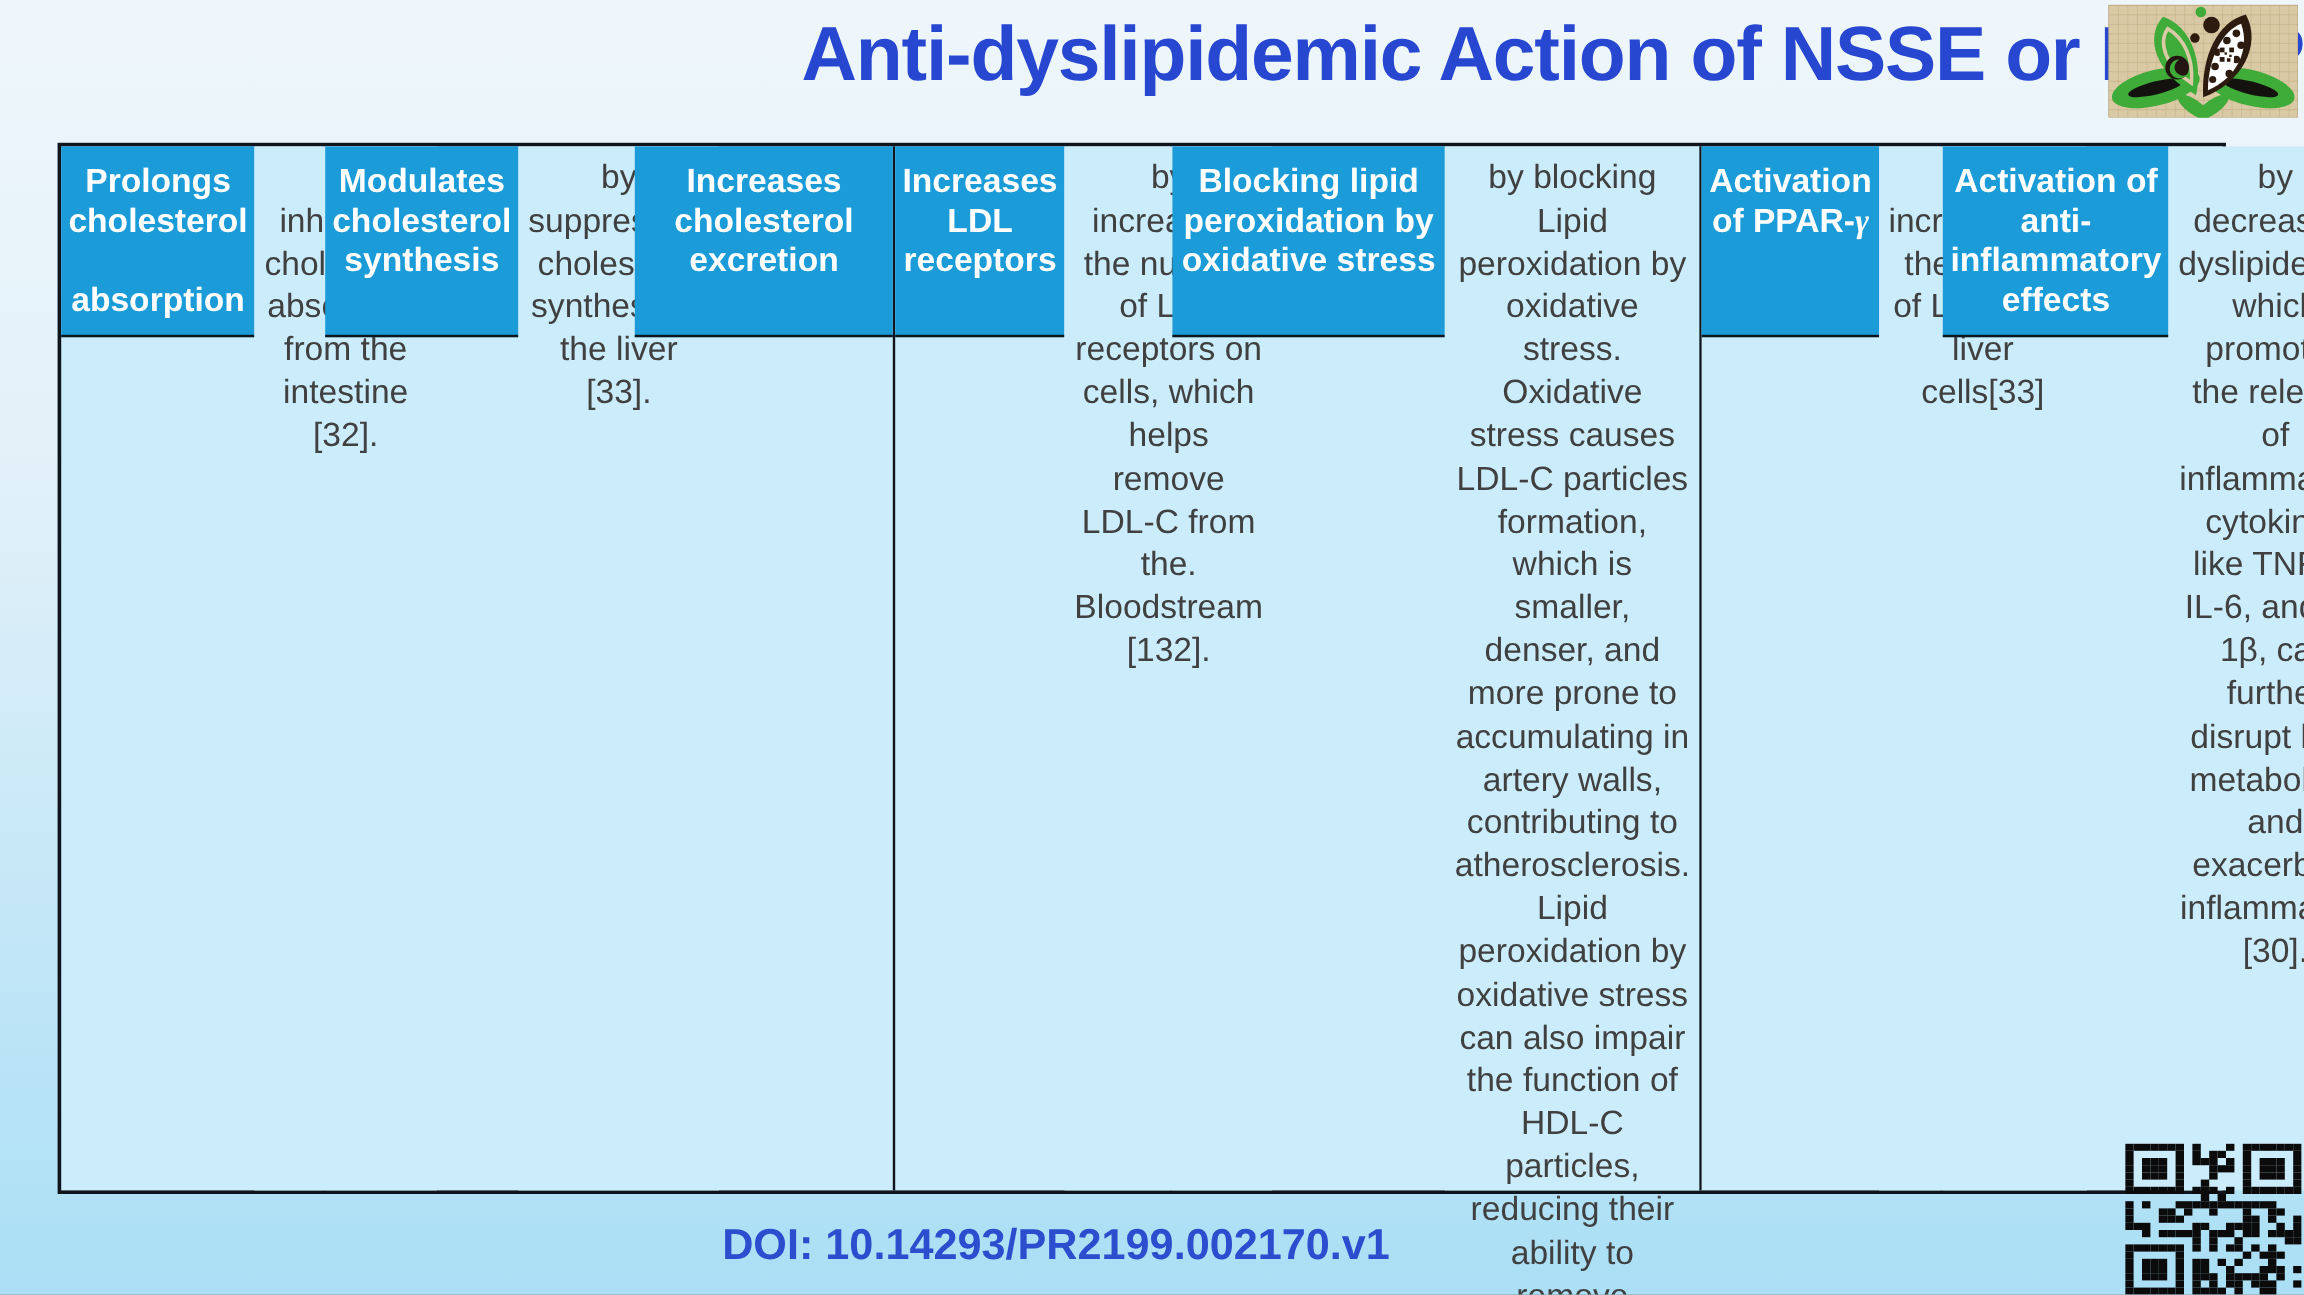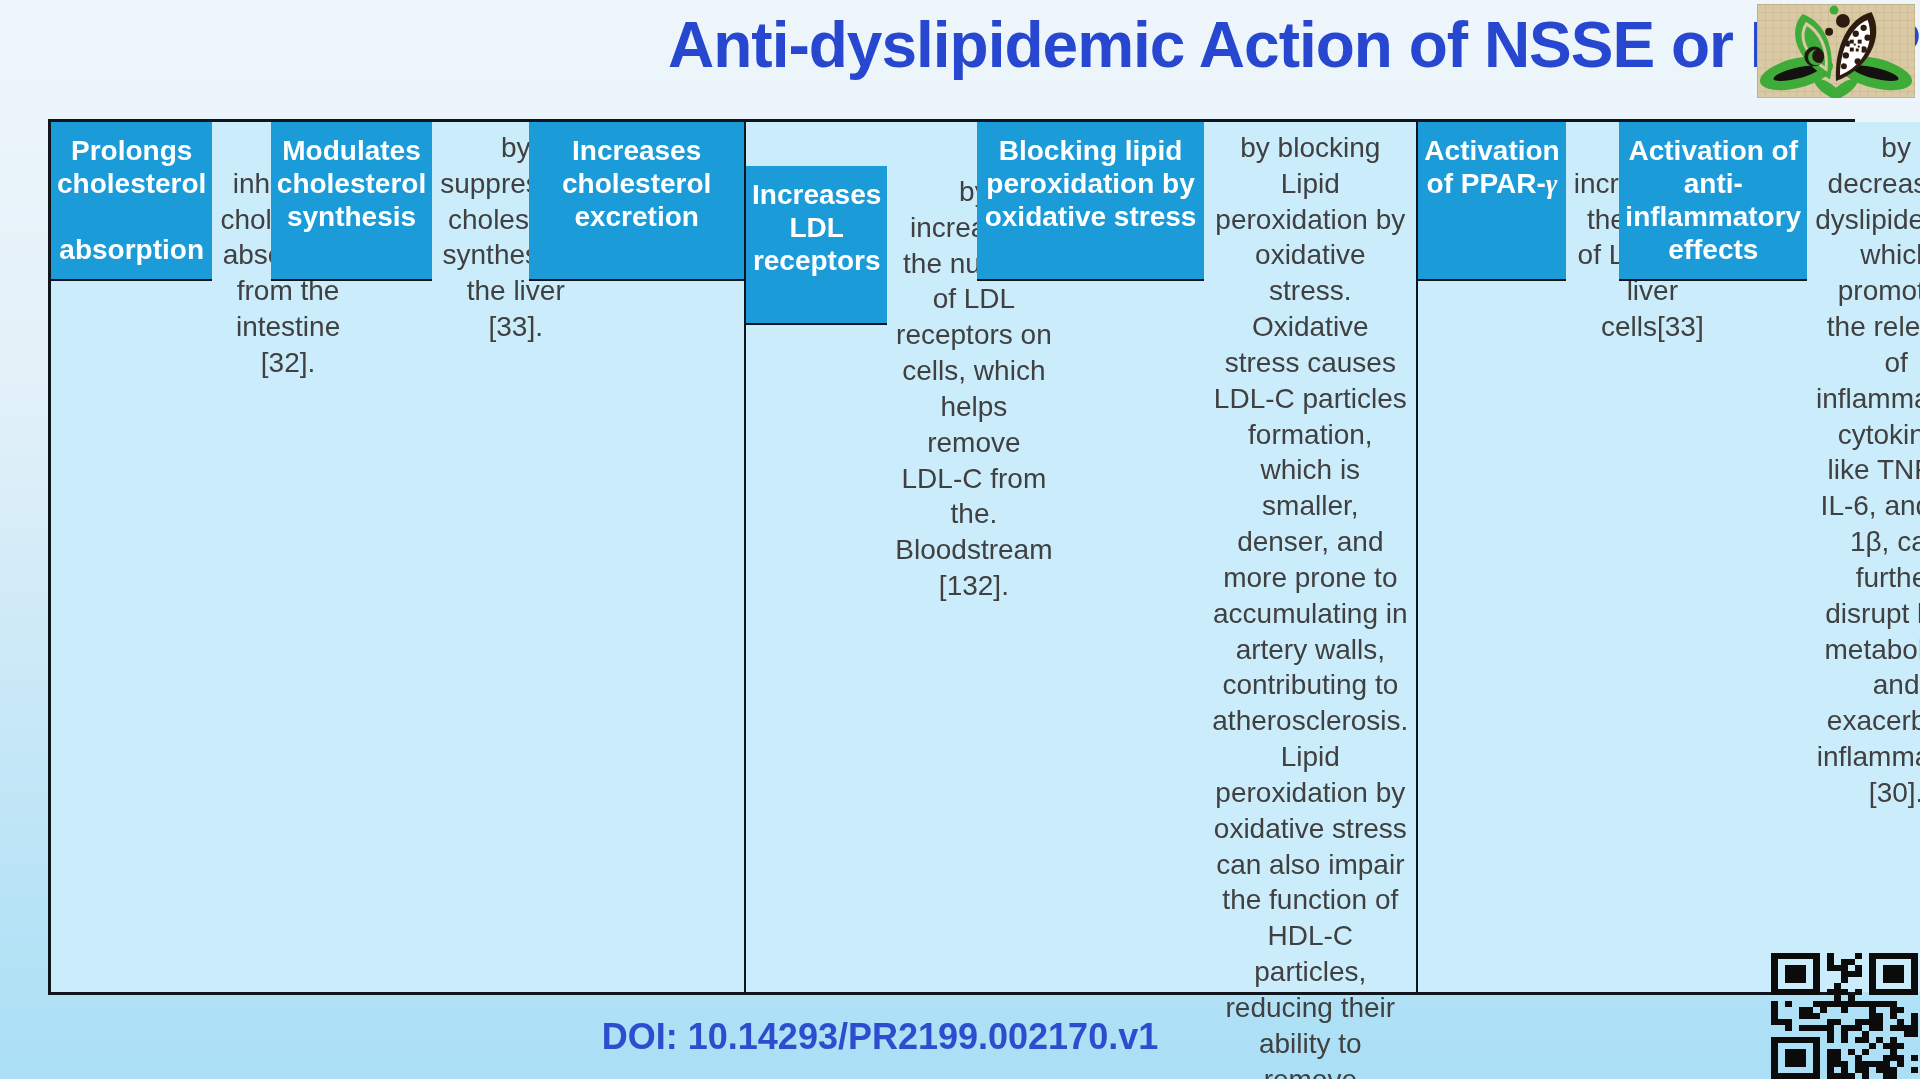--- a/index.html
+++ b/index.html
@@ -12,21 +12,21 @@
     position:absolute; top:8px; left:0; width:100%; text-align:right;
     font-size:64px; font-weight:bold; color:#2847d1; letter-spacing:-1px;
   }
   .logo { position:absolute; top:4px; right:5px; width:158px; height:94px; }
   .table-wrap {
     position:absolute; left:48px; top:119px; width:1807px; height:876px;
     display:flex; border:3px solid #10151d; box-sizing:border-box; background:#cbecfb;
   }
   .col { display:flex; flex-direction:row; box-sizing:border-box; border-right:2px solid #10151d; min-width:0; }
   .col:last-child { border-right:none;border-radius:17px; }
-  .c1{flex:220 0 0;} .c2{flex:259 0 0;border-radius:26px;} .c3{flex:217 0 0;justify-content:space-between;} .c4{flex:231 0 0;margin-top:44px;}
+  .c1{flex:220 0 0;} .c2{flex:259 0 0;border-radius:26px;} .c3{flex:217 0 0;justify-content:space-between;} .c4{flex:231 0 0;}
   .c5{flex:444 0 0;} .c6{flex:201 0 0;} .c7{flex:235 0 0;}
   .th {
     height:159px; background:#1b9cd8; color:#ffffff; font-weight:bold;
     font-size:28px; line-height:1.18; text-align:center;
     padding:12px 6px 0 6px; box-sizing:border-box;
     border-bottom:2px solid #10151d; white-space:pre-wrap;
   }
   .th em { font-style:italic; font-family:"Liberation Serif", serif; }
   .td {
     flex:1; background:#cbecfb; color:#404040;

